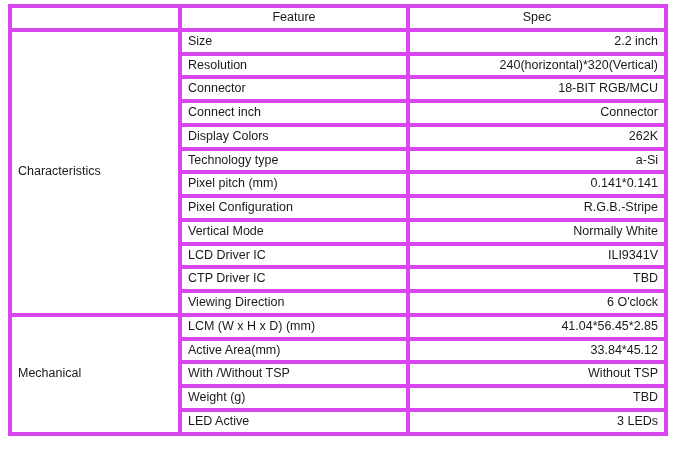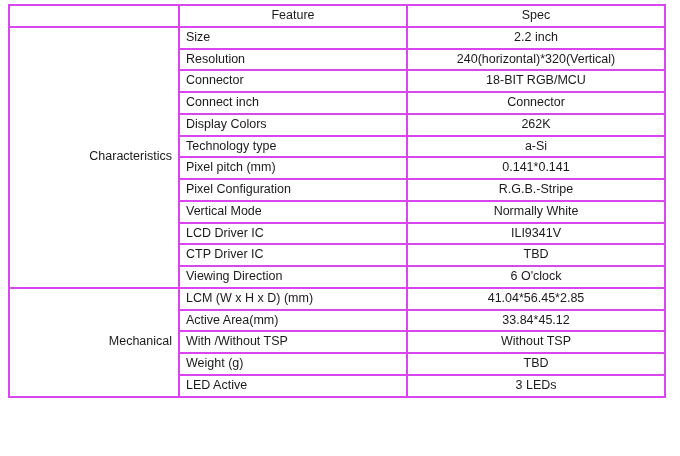--- a/index.html
+++ b/index.html
@@ -21,47 +21,47 @@
     box-sizing: border-box;
     padding: 4px 8px 0 8px;
   }
   table.spec {
     border-collapse: collapse;
     table-layout: fixed;
     width: 656px;
     margin: 0;
   }
   table.spec td {
-    border: 2px solid #d946ef;
+    border: 4px solid #d946ef;
     font-size: 12.5px;
     line-height: 1.1;
     padding: 3px 6px;
     vertical-align: middle;
     height: 16px;
     box-sizing: border-box;
   }
   .col-group { width: 170px; }
   .col-feature { width: 228px; }
   .col-spec { width: 258px; }
 
   .hdr {
     text-align: center;
     font-weight: normal;
   }
   .group-cell {
-    text-align: right;
+    text-align: left;
     vertical-align: middle;
   }
   .feature-cell {
     text-align: left;
     padding-left: 8px;
     margin-left: 24px;
   }
   .value-cell {
-    text-align: center;
+    text-align: right;
   }
   .corner-blank {
     border: 1px solid #000000;
     border-top: none;
     border-left: none;
     border-bottom: none;
   }
   .notes {
     margin-top: 14px;
     padding-left: 8px;

